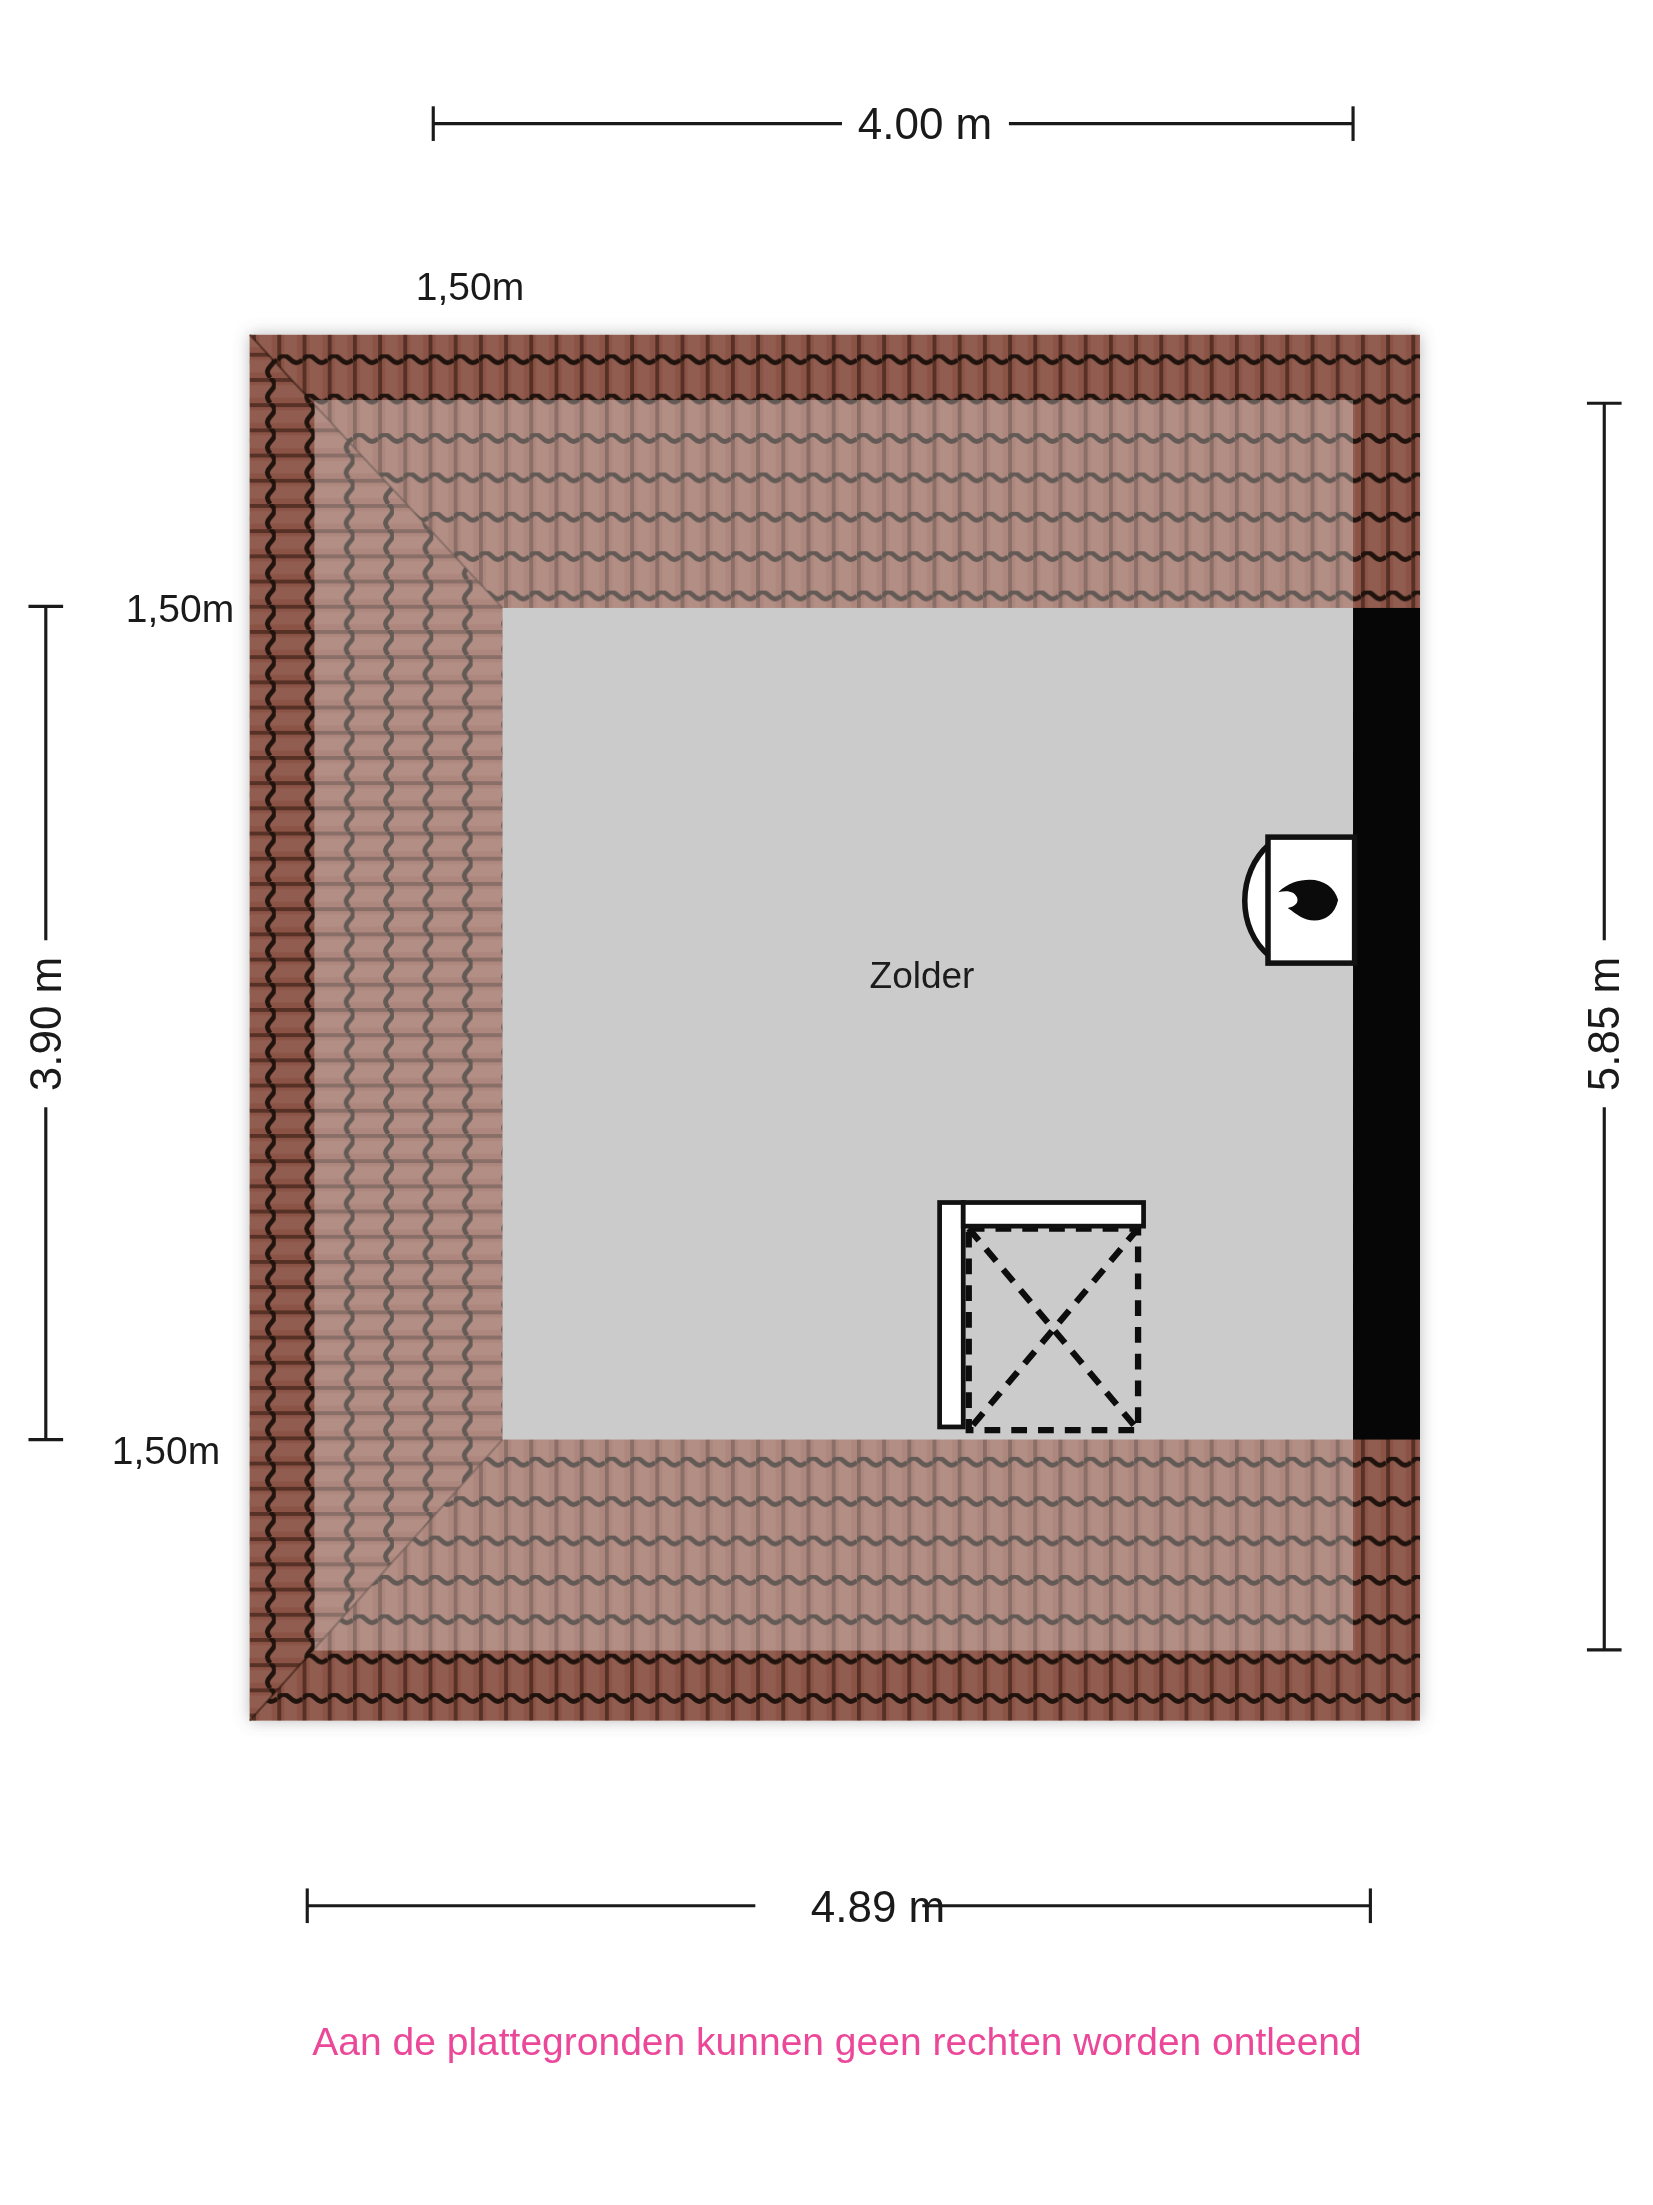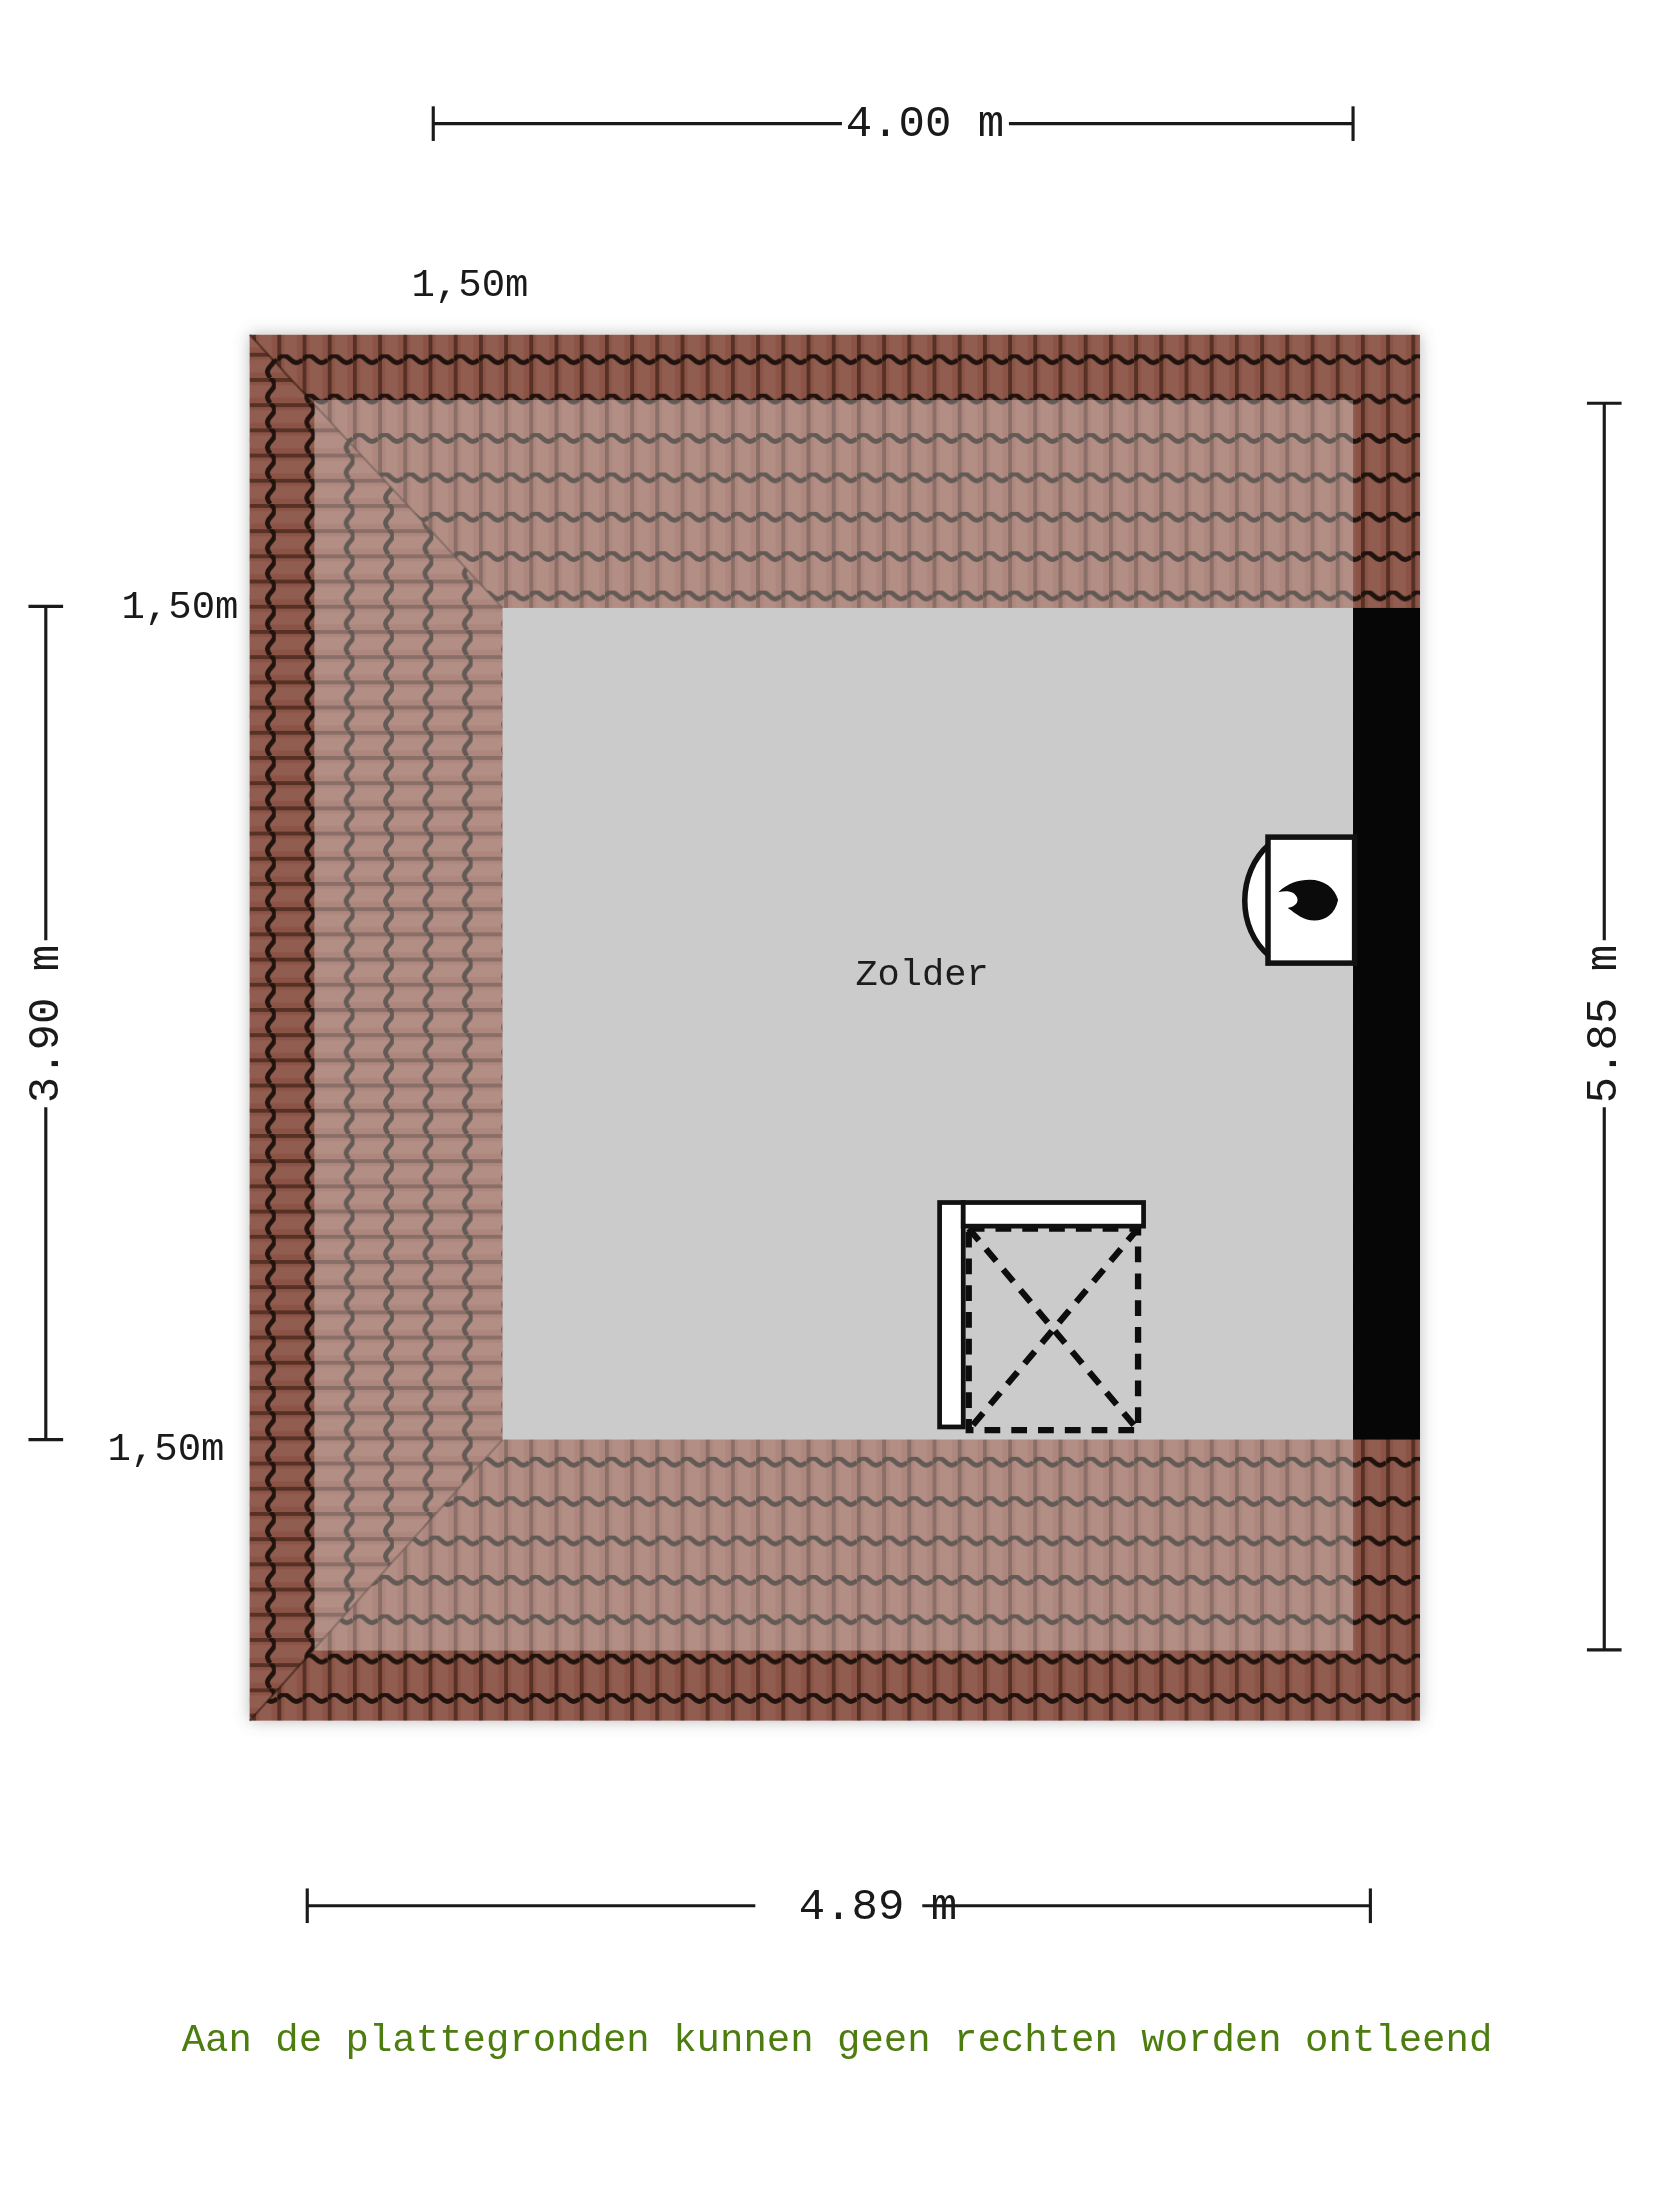--- a/index.html
+++ b/index.html
@@ -1,25 +1,25 @@
 <!DOCTYPE html>
 <html style="--floor: #cccbcb; --wall: #060606; --tile: #8a5345; --tile_line: #20130d; --dim_line: #1a1a1a;font-size:12.6px"><head>
 <meta charset="utf-8">
 <style>
   html,body{margin:0;padding:0;background:#fff;}
   .stage{position:relative;width:1654px;height:2205px;background:#fff;overflow:hidden;
-         font-family:Liberation Mono, monospace;color:#1a1a1a;}
+         font-family:Liberation Sans, sans-serif;color:#1a1a1a;}
   .stage svg{position:absolute;left:0;top:0;}
   .lbl{position:absolute;transform:translate(-50%,-50%);white-space:nowrap;
        color:#1a1a1a;line-height:1;}
   .lbl.rot{transform:translate(-50%,-50%) rotate(-90deg);}
   .dim-lbl{font-size:44px;}
   .contour-lbl{font-size:39px;}
   .room-lbl{font-size:37px;color:#1c1c1c;margin-left:48px;}
-  .footer-lbl{font-size:39px;color:#4d7c0f;}
+  .footer-lbl{font-size:39px;color:#ec4899;}
   
   .p-base{fill:var(--tile,#8a5345);}
   .p-joint{fill:rgba(46,22,12,0.55);}
   .p-hi{fill:rgba(255,255,255,0.06);}
   .p-wave{fill:none;stroke:var(--tile_line,#20130d);stroke-width:6;}
   .hipline{stroke:rgba(35,17,9,0.45);stroke-width:3;}
   .headroom-overlay{fill:rgba(255,255,255,0.30);}
   .floor{fill:var(--floor,#cccbcb);}
   .wall{fill:var(--wall,#060606);}
   .boiler-body{fill:#ffffff;stroke:#111;stroke-width:7;}

